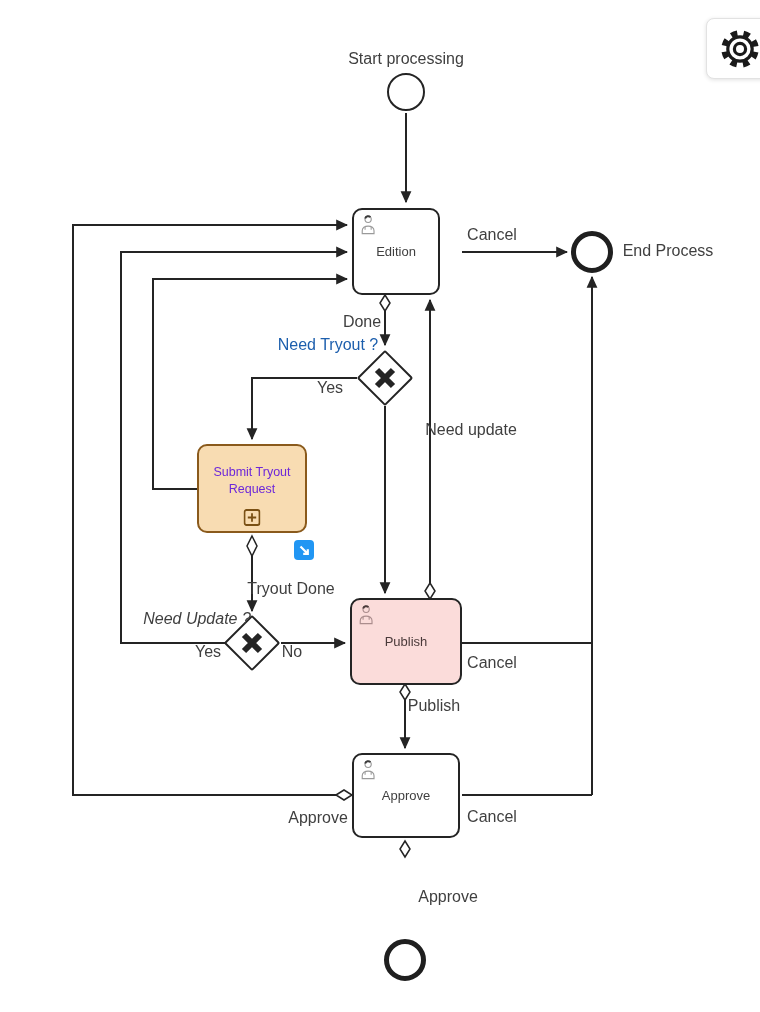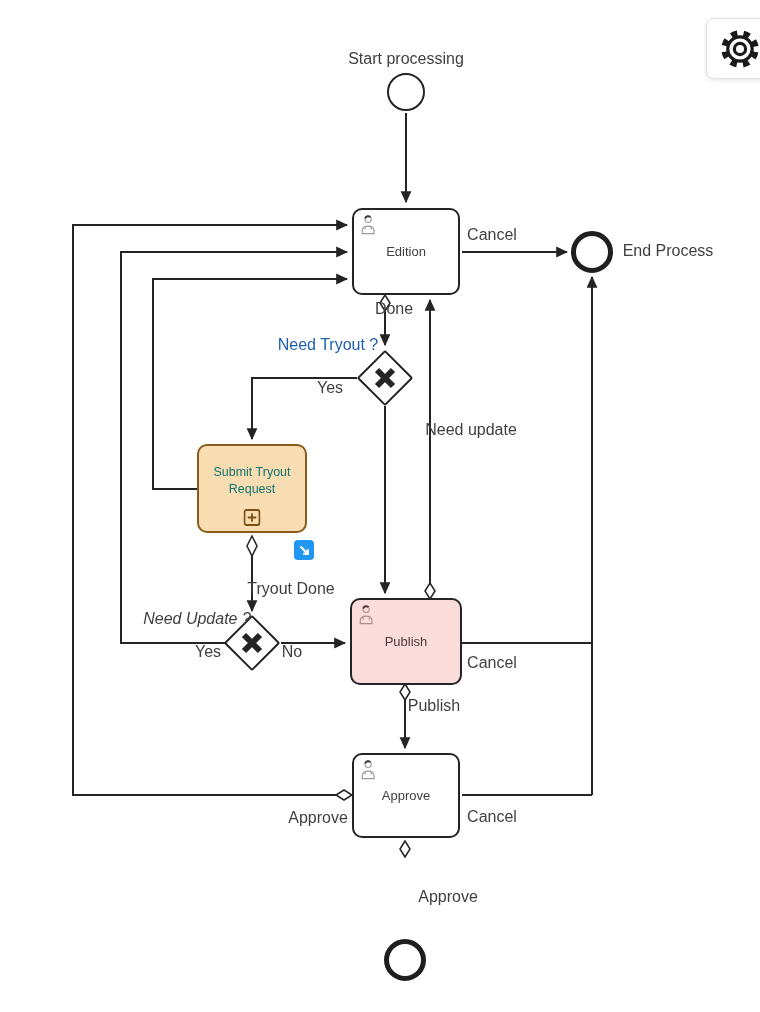--- a/index.html
+++ b/index.html
@@ -7,21 +7,21 @@
     position:relative;width:760px;height:1012px;overflow:hidden;
     background:#ffffff;font-family:"Liberation Sans",sans-serif;
   }
   svg.wires{position:absolute;left:0;top:0;z-index:1;}
   .node{position:absolute;z-index:2;box-sizing:border-box;}
   .task{
     border:2px solid #242424;border-radius:10px;background:#ffffff;
     display:flex;align-items:center;justify-content:center;
     font-size:13px;color:#3f3f3f;text-align:center;
   }
-  .task.orange{background:#F8DCB2;border-color:#8A5A1C;color:#0f766e;font-size:12.5px;line-height:1.3;padding:0 10px 16px 10px;}
+  .task.orange{background:#F8DCB2;border-color:#8A5A1C;color:#6d28d9;font-size:12.5px;line-height:1.3;padding:0 10px 16px 10px;}
   .task.pink{background:#FBDCDA;color:#4a3a3a;}
   .event{border-radius:50%;background:#ffffff;}
   .event.start{border:2.5px solid #242424;}
   .event.end{border:5px solid #1f1f1f;}
   .gw{position:absolute;z-index:2;}
   .gw .rot{
     position:absolute;left:8px;top:8px;width:40px;height:40px;background:#ffffff;
     border:2.5px solid #242424;transform:rotate(45deg);box-sizing:border-box;border-radius:2px;
   }
   .gw svg{position:absolute;left:50%;top:50%;transform:translate(-50%,-50%);}
@@ -78,21 +78,21 @@
       <path d="M405,684 L410,692 L405,700 L400,692 Z"></path>
       <path d="M405,841 L410,849 L405,857 L400,849 Z"></path>
       <path d="M336,795 L344,790 L352,795 L344,800 Z"></path>
     </g>
   </svg>
 
   <div class="node event start" style="left:387px;top:73px;width:38px;height:38px;"></div>
   <div class="node event end" style="left:571px;top:231px;width:42px;height:42px;"></div>
   <div class="node event end" style="left:384px;top:939px;width:42px;height:42px;"></div>
 
-  <div class="node task" style="left:352px;top:208px;width:108px;height:87px;justify-content:center;">
+  <div class="node task" style="left:352px;top:208px;width:88px;height:87px;justify-content:center;">
     <svg class="person" width="19" height="21" viewBox="0 0 20 22">
       <path d="M3.4,20.6 L3.4,17.6 C3.4,14.4 6.1,12.7 9.6,12.7 C13.1,12.7 15.8,14.4 15.8,17.6 L15.8,20.6 Z" fill="#ffffff" stroke="#9a9a9a" stroke-width="1.2"></path>
       <path d="M6.4,13.6 L6.4,16.4 M12.8,13.6 L12.8,16.4" stroke="#9a9a9a" stroke-width="1.1" fill="none"></path>
       <circle cx="9.6" cy="5.6" r="3.3" fill="#ffffff" stroke="#9a9a9a" stroke-width="1.2"></circle>
       <path d="M6.5,4.6 A3.3,3.3 0 0 1 12,3.2" stroke="#3a3a3a" stroke-width="2.1" fill="none"></path>
     </svg>
     <span>Edition</span>
   </div>
 
   <div class="node task orange" style="left:197px;top:444px;width:110px;height:89px;">
@@ -139,21 +139,21 @@
 
   <div class="badge" style="left:294px;top:540px;">
     <svg width="16" height="16" viewBox="0 0 16 16">
       <path d="M4.5,4.5 L11.2,11.2 M11.8,7.2 L11.8,11.8 L7.2,11.8" stroke="#ffffff" stroke-width="2.2" fill="none"></path>
     </svg>
   </div>
 
   <div class="flabel" style="left:406px;top:59px;">Start processing</div>
   <div class="flabel" style="left:668px;top:251px;">End Process</div>
   <div class="flabel" style="left:492px;top:235px;">Cancel</div>
-  <div class="flabel" style="left:362px;top:309px;margin-left:32px;">Done</div>
+  <div class="flabel" style="left:362px;top:322px;">Done</div>
   <div class="flabel blue" style="left:328px;top:345px;">Need Tryout ?</div>
   <div class="flabel" style="left:330px;top:388px;">Yes</div>
   <div class="flabel" style="left:291px;top:575px;margin-top:14px;">Tryout Done</div>
   <div class="flabel" style="left:197px;top:619px;font-style:italic;">Need Update ?</div>
   <div class="flabel" style="left:208px;top:652px;">Yes</div>
   <div class="flabel" style="left:292px;top:652px;">No</div>
   <div class="flabel" style="left:471px;top:430px;">Need update</div>
   <div class="flabel" style="left:492px;top:663px;">Cancel</div>
   <div class="flabel" style="left:434px;top:706px;">Publish</div>
   <div class="flabel" style="left:318px;top:818px;">Approve</div>

